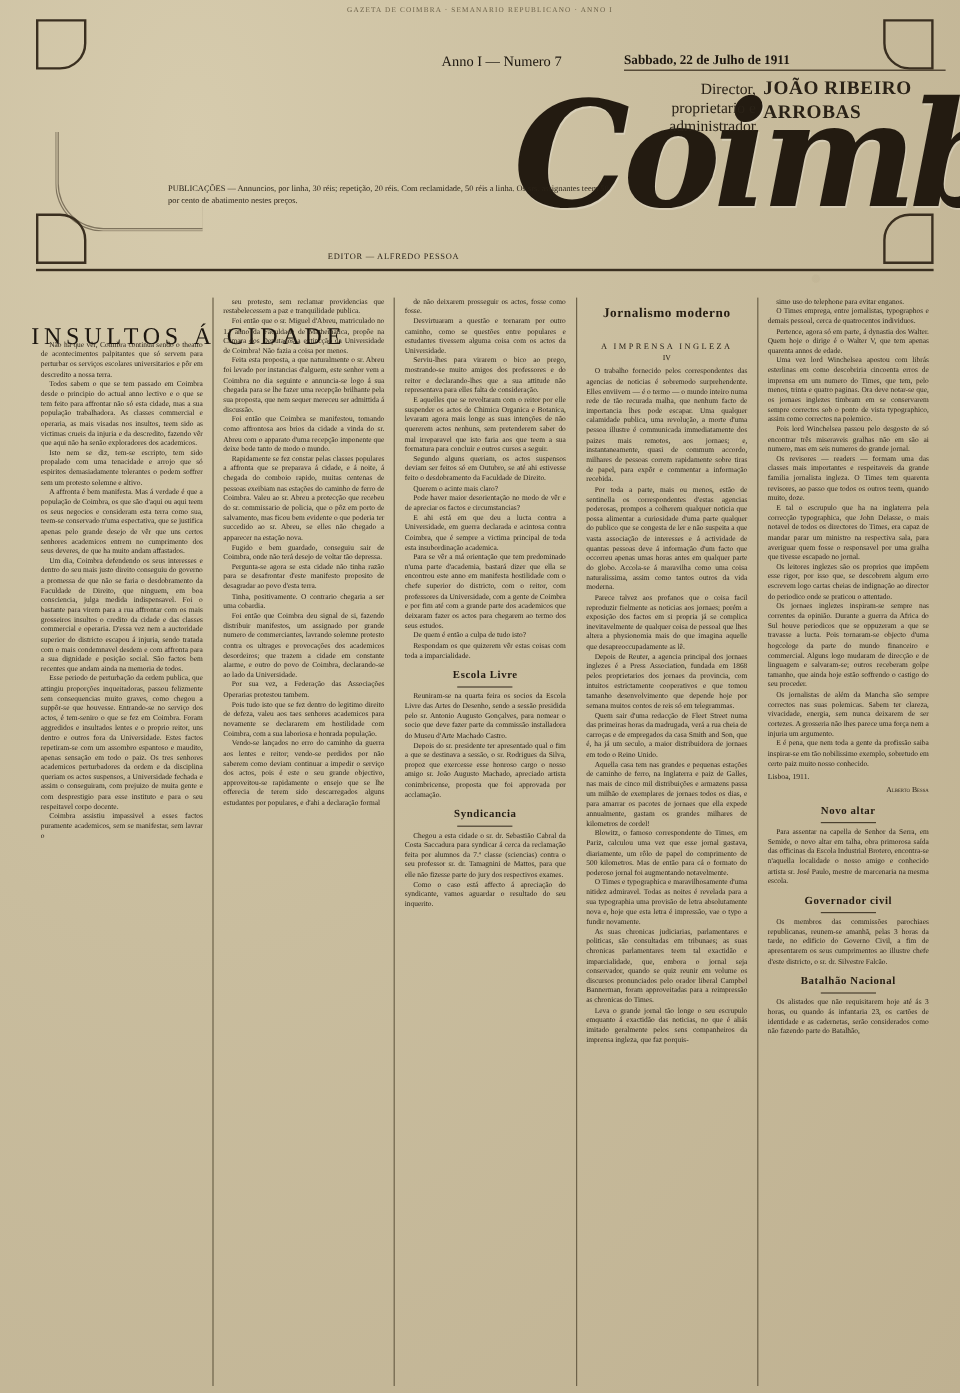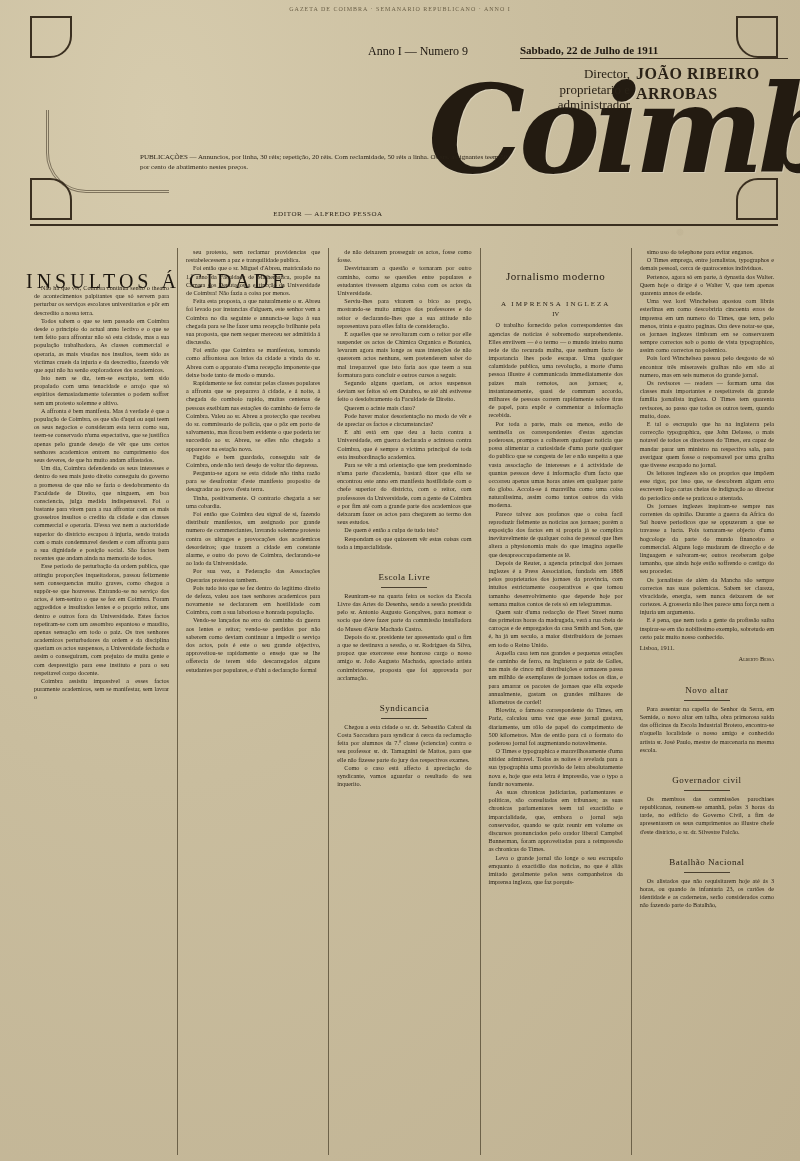--- a/index.html
+++ b/index.html
@@ -121,22 +121,22 @@
     font-size:6.2px;
     line-height:1.32;
     text-align:justify;
     color:#241c12;
     overflow:hidden;
   }
   .col + .col{border-left:1px solid #6d6249;}
   .col.c1{padding-top:36px;}
   .col p{margin:0;text-indent:7px;}
   .sec-title{
-    text-align:center;font-weight:normal;font-size:11px;
-    margin:21px 0 3px;letter-spacing:.5px;
+    text-align:center;font-weight:bold;font-size:11px;
+    margin:6px 0 3px;letter-spacing:.5px;
   }
   .sec-title.small{font-size:9px;}
   .sub-title{
     text-align:center;font-size:7px;letter-spacing:2px;margin:16px 0 1px;
     font-variant:small-caps;
   }
   .sub-num{text-align:center;font-size:6.5px;margin:0 0 3px;}
   .rule-s{width:46px;height:1px;background:#4a4030;margin:2px auto 4px;}
   .signature{text-align:right;font-variant:small-caps;font-size:6.4px;margin-top:3px;}
   .place{font-size:6.4px;margin-top:3px;}
@@ -160,21 +160,21 @@
 
     <div class="title-art">
       <div class="orn tl"></div>
       <div class="orn bl"></div>
       <div class="orn tr"></div>
       <div class="orn br"></div>
       <div class="flourish"></div>
       <div class="word c">Coimbra</div>
     </div>
 
-    <div class="issue-line">Anno I — Numero 9</div>
+    <div class="issue-line">Anno I — Numero 7</div>
     <div class="date-line">Sabbado, 22 de Julho de 1911</div>
     <div class="rulebox"></div>
 
     <div class="dir-block">
       <div class="dir-left">Director, proprietario e administrador</div>
       <div class="dir-right"><span class="big">JOÃO RIBEIRO ARROBAS</span></div>
     </div>
 
 
     <div class="subs-block">

